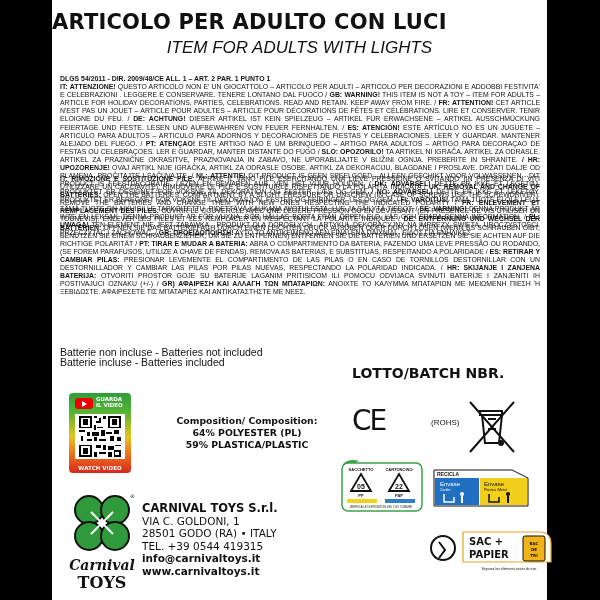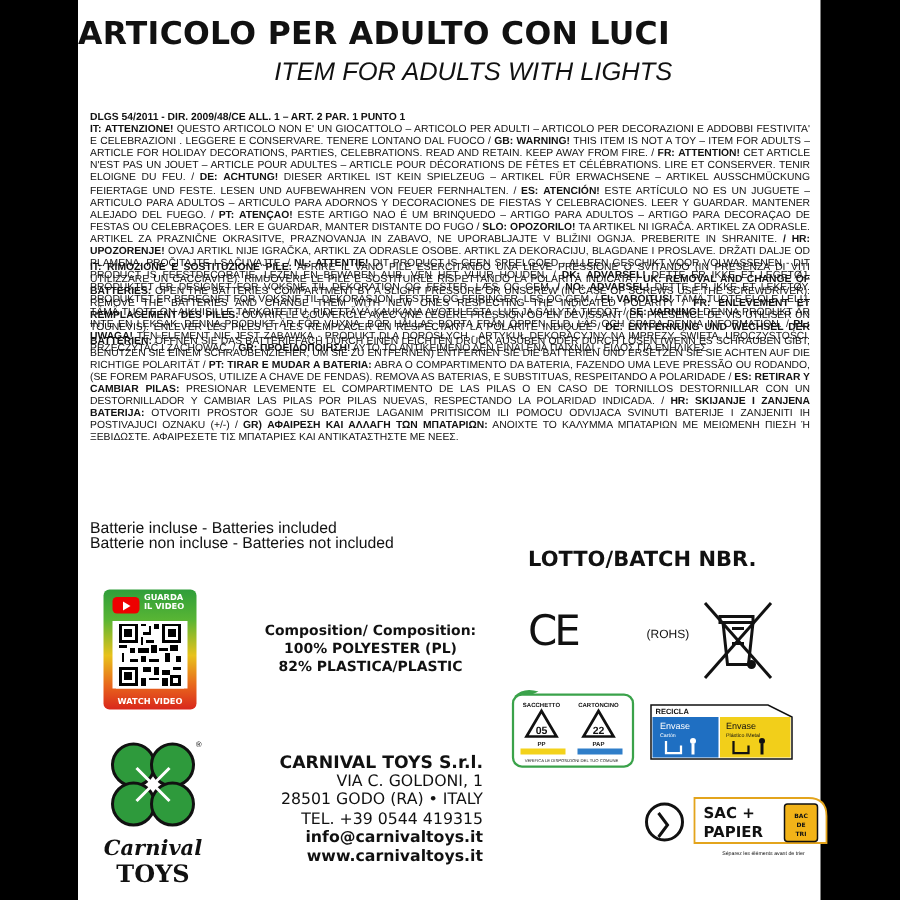--- a/index.html
+++ b/index.html
@@ -1,19 +1,19 @@
 <!DOCTYPE html>
 <html><head>
 <meta charset="utf-8">
 <style>
   html, body { margin:0; padding:0; }
   body { width:600px; height:600px; background:#000; position:relative; overflow:hidden; font-family:"DejaVu Sans", sans-serif; }
   .label { position:absolute; left:52px; top:0; width:495px; height:600px; background:#fff; color:#111; }
   .title { position:absolute; top:10px; left:0; width:100%; text-align:left; font-family:"DejaVu Sans", sans-serif; font-weight:bold; font-size:21px; letter-spacing:0.2px; }
-  .subtitle { position:absolute; top:38px; left:0; width:100%; text-align:center; font-family:"Liberation Sans", sans-serif; font-style:italic; font-size:17px;padding-left:16px; }
+  .subtitle { position:absolute; top:38px; left:0; width:100%; text-align:center; font-family:"Liberation Sans", sans-serif; font-style:italic; font-size:17px; }
   .warn { position:absolute; top:75px; left:8px; width:480px; font-family:"Liberation Sans", sans-serif; font-size:6.9px; line-height:8.1px; text-align:justify; }
   .warn p { margin:0; }
   .warn b { font-weight:bold; }
   .batt { position:absolute; top:175px; left:8px; width:480px; font-family:"Liberation Sans", sans-serif; font-size:6.9px; line-height:8.1px; text-align:justify; }
   .batt p { margin:0; }
   .incl { position:absolute; top:347px; left:8px; font-family:"Liberation Sans", sans-serif; font-size:10.5px; line-height:10px; }
   .lotto { position:absolute; top:365px; left:300px; font-family:"DejaVu Sans", sans-serif; font-weight:bold; font-size:14px; }
   .qr { position:absolute; top:393px; left:17px; width:62px; height:80px; border-radius:4px; background:linear-gradient(180deg,#2f9e3a 0%,#58b534 25%,#e8c21c 55%,#e8661c 80%,#d9271c 100%); }
   .qr .yt { position:absolute; top:5px; left:6px; width:18px; height:11px; background:#e00; border-radius:3px; }
   .qr .yt:after { content:""; position:absolute; left:7px; top:3px; border-left:5px solid #fff; border-top:3px solid transparent; border-bottom:3px solid transparent; }
@@ -21,21 +21,21 @@
   .qr .code { position:absolute; top:21px; left:6px; width:50px; height:45px; background:#fff; }
   .qr .code svg { width:50px; height:45px; }
   .qr .watch { position:absolute; bottom:2px; left:0; width:100%; text-align:center; color:#fff; font-size:5.5px; font-weight:bold; }
   .comp { position:absolute; top:415px; left:110px; width:170px; text-align:center; font-family:"DejaVu Sans", sans-serif; font-weight:bold; font-size:9.3px; line-height:12px; }
   .ce { position:absolute; top:404px; left:300px; font-family:"DejaVu Sans", sans-serif; font-size:28px; font-weight:normal; letter-spacing:-2px; }
   .rohs { position:absolute; top:418px; left:367px; font-family:"Liberation Sans", sans-serif; font-size:8px;padding-left:12px; }
   .bin { position:absolute; top:397px; left:410px; width:60px; height:60px; }
   .recycle1 { position:absolute; top:458px; left:287px; width:85px; height:55px; }
   .recycle2 { position:absolute; top:468px; left:380px; width:100px; height:40px; }
   .clover { position:absolute; top:490px; left:15px; width:70px; height:105px; }
-  .company { position:absolute; top:502px; left:90px; width:180px; text-align:right; font-family:"DejaVu Sans", sans-serif; font-size:10.5px; line-height:12.5px; }
+  .company { position:absolute; top:502px; left:90px; width:180px; text-align:left; font-family:"DejaVu Sans", sans-serif; font-size:10.5px; line-height:12.5px; }
   .company .name { font-weight:bold; font-size:11.5px; }
   .company .web { font-weight:bold; }
   .sac { position:absolute; top:528px; left:377px; width:130px; height:50px; }
   .made { position:absolute; top:578px; left:340px; font-family:"DejaVu Sans", sans-serif; font-style:italic; font-weight:bold; font-size:12px; }
 </style>
 </head>
 <body>
 
 <div class="label">
   <div class="title">ARTICOLO PER ADULTO CON LUCI</div>
@@ -69,22 +69,22 @@
       <span><b>FR: ENLEVEMENT ET REMPLACEMENT DES PILES:</b> <span>OUVRIR LE COUVERCLE AVEC UNE LÉGÈRE PRESSION OU EN DEVISSANT (EN PRÉSENCE DE VIS UTILISER UN TOUNEVIS). ENLEVER LES PILES ET LES REMPLACER EN RESPECTANT LA POLARITÉ INDIQUÉE /</span></span>
       <span><b>DE: ENTFERNUNG UND WECHSEL DER BATTERIEN:</b> <span>ÖFFNEN SIE DAS BATTERIEFACH DURCH EINEN LEICHTEN DRUCK AUSÜBEN ODER DURCH LÖSEN (WENN ES SCHRAUBEN GIBT, BENUTZEN SIE EINEM SCHRAUBENZIEHER, UM SIE ZU ENTFERNEN) ENTFERNEN SIE DIE BATTERIEN UND ERSETZEN SIE SIE ACHTEN AUF DIE RICHTIGE POLARITÄT /</span></span>
       <span><b>PT: TIRAR E MUDAR A BATERIA:</b> <span>ABRA O COMPARTIMENTO DA BATERIA, FAZENDO UMA LEVE PRESSÃO OU RODANDO, (SE FOREM PARAFUSOS, UTILIZE A CHAVE DE FENDAS). REMOVA AS BATERIAS, E SUBSTITUAS, RESPEITANDO A POLARIDADE /</span></span>
       <span><b>ES: RETIRAR Y CAMBIAR PILAS:</b> <span>PRESIONAR LEVEMENTE EL COMPARTIMENTO DE LAS PILAS O EN CASO DE TORNILLOS DESTORNILLAR CON UN DESTORNILLADOR Y CAMBIAR LAS PILAS POR PILAS NUEVAS, RESPECTANDO LA POLARIDAD INDICADA. /</span></span>
       <span><b>HR: SKIJANJE I ZANJENA BATERIJA:</b> <span>OTVORITI PROSTOR GOJE SU BATERIJE LAGANIM PRITISICOM ILI POMOCU ODVIJACA SVINUTI BATERIJE I ZANJENITI IH POSTIVAJUCI OZNAKU (+/-) /</span></span>
       <span><b>GR) ΑΦΑΙΡΕΣΗ ΚΑΙ ΑΛΛΑΓΗ ΤΩΝ ΜΠΑΤΑΡΙΩΝ:</b> <span>ΑΝΟΙΧΤΕ ΤΟ ΚΑΛΥΜΜΑ ΜΠΑΤΑΡΙΩΝ ΜΕ ΜΕΙΩΜΕΝΗ ΠΙΕΣΗ Ή ΞΕΒΙΔΩΣΤΕ. ΑΦΑΙΡΕΣΕΤΕ ΤΙΣ ΜΠΑΤΑΡΙΕΣ ΚΑΙ ΑΝΤΙΚΑΤΑΣΤΗΣΤΕ ΜΕ ΝΕΕΣ.</span></span>
     </p>
   </div>
 
   <div class="incl">
+    <div>Batterie non incluse - Batteries not included</div>
     <div>Batterie incluse - Batteries included</div>
-    <div>Batterie non incluse - Batteries not included</div>
   </div>
 
   <div class="lotto">LOTTO/BATCH NBR.</div>
 
   <div class="qr">
     <div class="yt"></div>
     <div class="guarda" style="width:30px;">GUARDA IL VIDEO</div>
     <div class="code">
       <svg viewBox="0 0 25 25" shape-rendering="crispEdges">
         <rect x="0" y="0" width="25" height="25" fill="#fff"></rect>
@@ -126,22 +126,22 @@
             <rect x="20" y="20" width="4" height="4"></rect>
             <rect x="21" y="21" width="2" height="2" fill="#fff"></rect>
         </g>
       </svg>
     </div>
     <div class="watch">WATCH VIDEO</div>
   </div>
 
   <div class="comp">
     <div>Composition/ Composition:</div>
-    <div>100% POLYESTER (PL)</div>
-    <div>82% PLASTICA/PLASTIC</div>
+    <div>64% POLYESTER (PL)</div>
+    <div>59% PLASTICA/PLASTIC</div>
   </div>
 
   <div class="ce">CE</div>
   <div class="rohs">(ROHS)</div>
 
   <svg class="bin" viewBox="0 0 60 60">
     <g fill="none" stroke="#111" stroke-width="2">
       <rect x="18" y="14" width="22" height="4"></rect>
       <path d="M20 18 L23 46 L37 46 L40 18"></path>
       <line x1="26" y1="22" x2="34" y2="22"></line>

